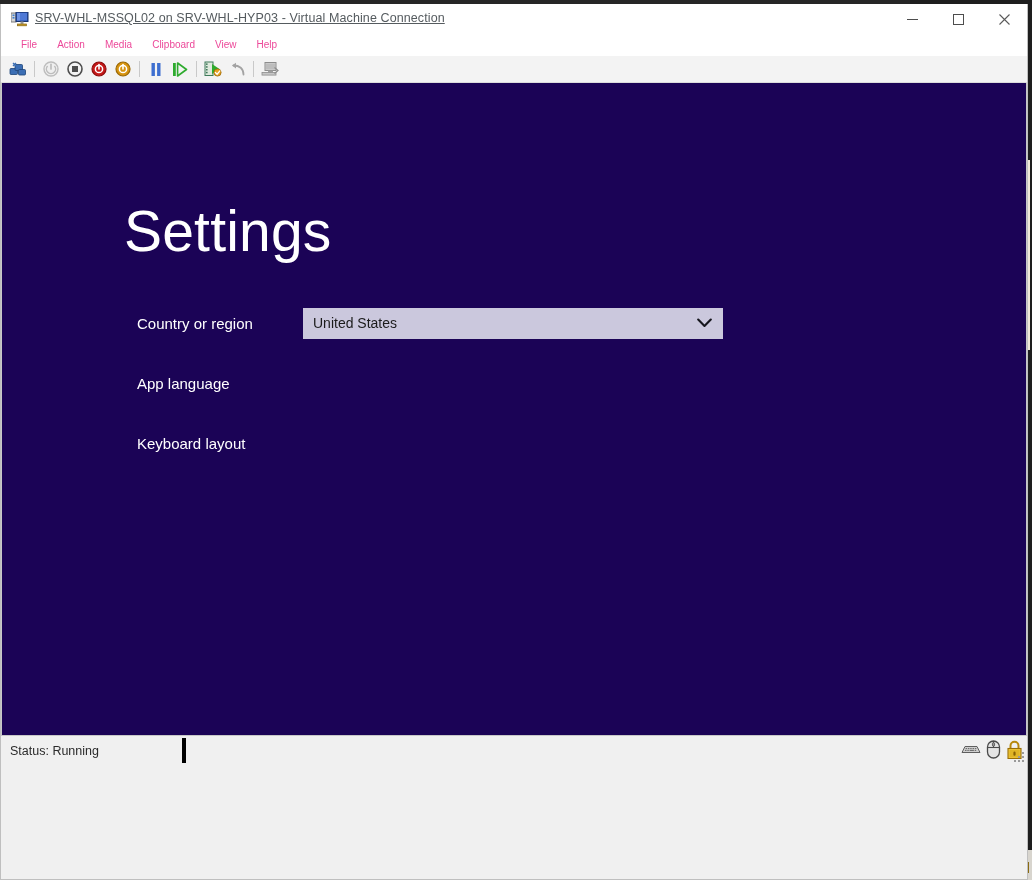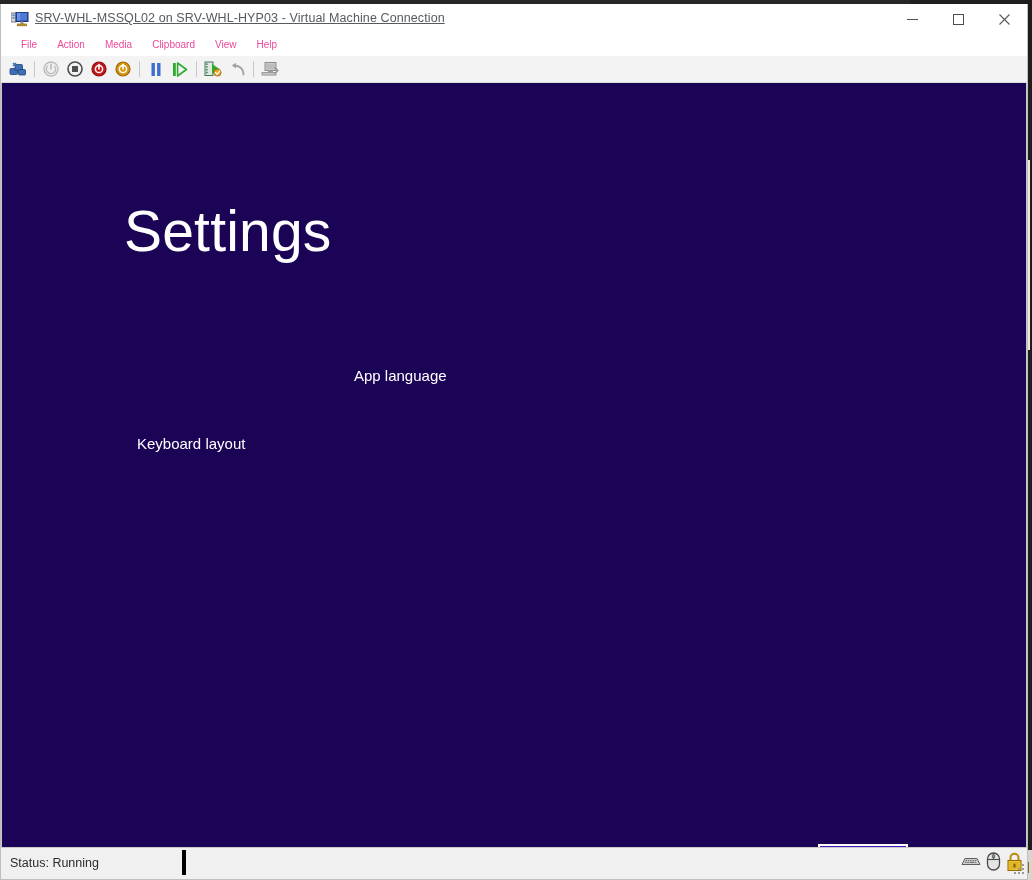--- a/index.html
+++ b/index.html
@@ -140,21 +140,21 @@
   }
   .tb-sep {
     width: 1px; height: 16px;
     background: #c9c9c9;
     margin: 0 4px;
   }
 
   
   #vm-canvas {
     position: relative;
-    height: 764px;
+    height: 652px;
     background: #1b0356;
     border-left: 1px solid #c8c8c8;
     border-right: 1px solid #c8c8c8;
     box-sizing: border-box;
     overflow: hidden;
   }
 
   #oobe-title {
     position: absolute;
     left: 122px; top: 120px;
@@ -167,21 +167,21 @@
 
   .oobe-row {
     position: absolute;
     left: 135px;
     width: 600px;
     height: 32px;
     display: flex;
     align-items: center;
   }
   #row-country  { top: 224px; }
-  #row-language { top: 284px; flex-direction: column; }
+  #row-language { top: 284px; }
   #row-keyboard { top: 344px; }
 
   .oobe-label {
     width: 166px;
     font-size: 15px;
     color: #ffffff;
     font-weight: 400;
     flex: none;
   }
   .oobe-select {
@@ -439,20 +439,31 @@
         <rect x="1" y="11.5" width="14" height="2.6" fill="#c6c6c6" stroke="#8d8d8d" stroke-width=".8"></rect>
         <path d="M13.5 6.5 L17 9.5 L13.5 12.5" stroke="#8d8d8d" stroke-width="1.2" fill="none"></path>
       </svg>
     </div>
   </div>
 
   <div id="vm-canvas">
 
     <div id="oobe-title">Settings</div>
 
+    <div class="oobe-row" id="row-country">
+      <div class="oobe-label">Country or region</div>
+      <div class="oobe-select">
+        <span class="sel-value">United States</span>
+        <span class="chev">
+          <svg width="15" height="10" viewBox="0 0 15 10">
+            <path d="M1.2 1.6 L7.5 8 L13.8 1.6" stroke="#16161d" stroke-width="2.1" fill="none" stroke-linecap="round" stroke-linejoin="round"></path>
+          </svg>
+        </span>
+      </div>
+    </div>
 
     <div class="oobe-row" id="row-language">
       <div class="oobe-label">App language</div>
     </div>
 
     <div class="oobe-row" id="row-keyboard">
       <div class="oobe-label">Keyboard layout</div>
     </div>
 
     <div id="ease-of-access-button">

